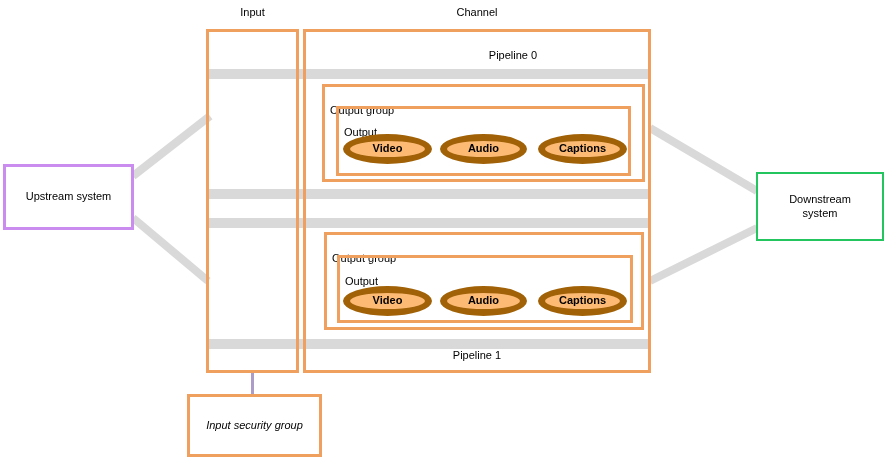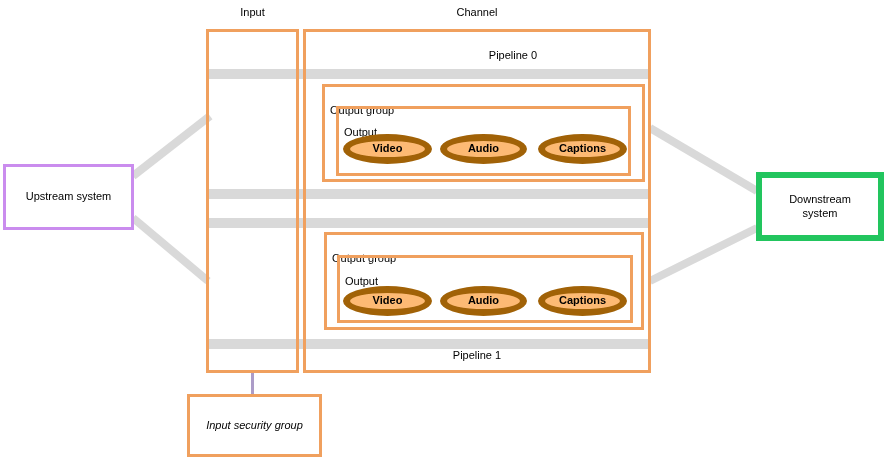--- a/index.html
+++ b/index.html
@@ -24,21 +24,21 @@
     z-index: 0;
   }
   .box {
     position: absolute;
     box-sizing: border-box;
     background: transparent;
     z-index: 1;
   }
   .orange { border: 3px solid #F0A05E; }
   .purple { border: 3px solid #CA8CEE; background: #ffffff; }
-  .blue   { border: 6px solid #22c55e; background: #ffffff; }
+  .blue   { border: 2px solid #22c55e; background: #ffffff; }
   .center-label {
     display: flex;
     align-items: center;
     justify-content: center;
     text-align: center;
   }
   .ellipse {
     position: absolute;
     box-sizing: border-box;
     border: 7px solid #a16207;

